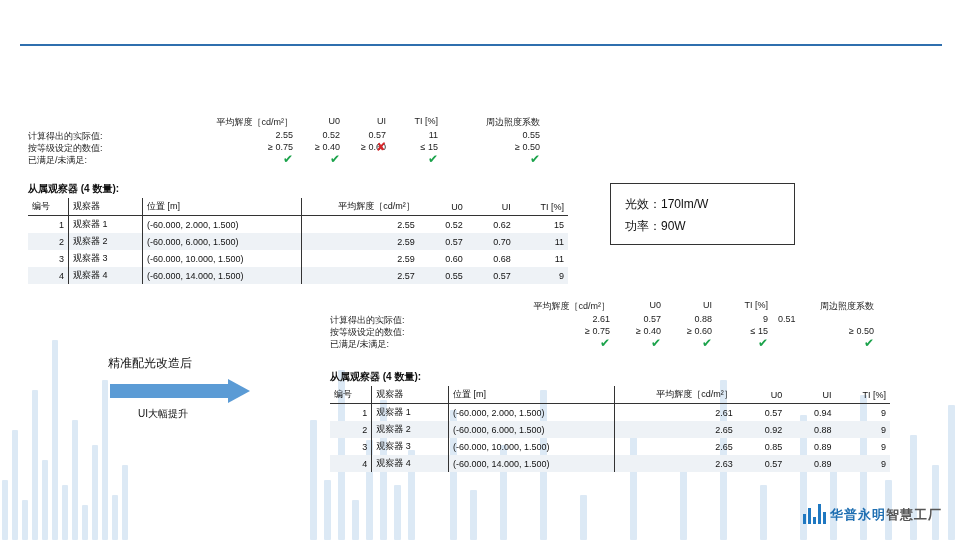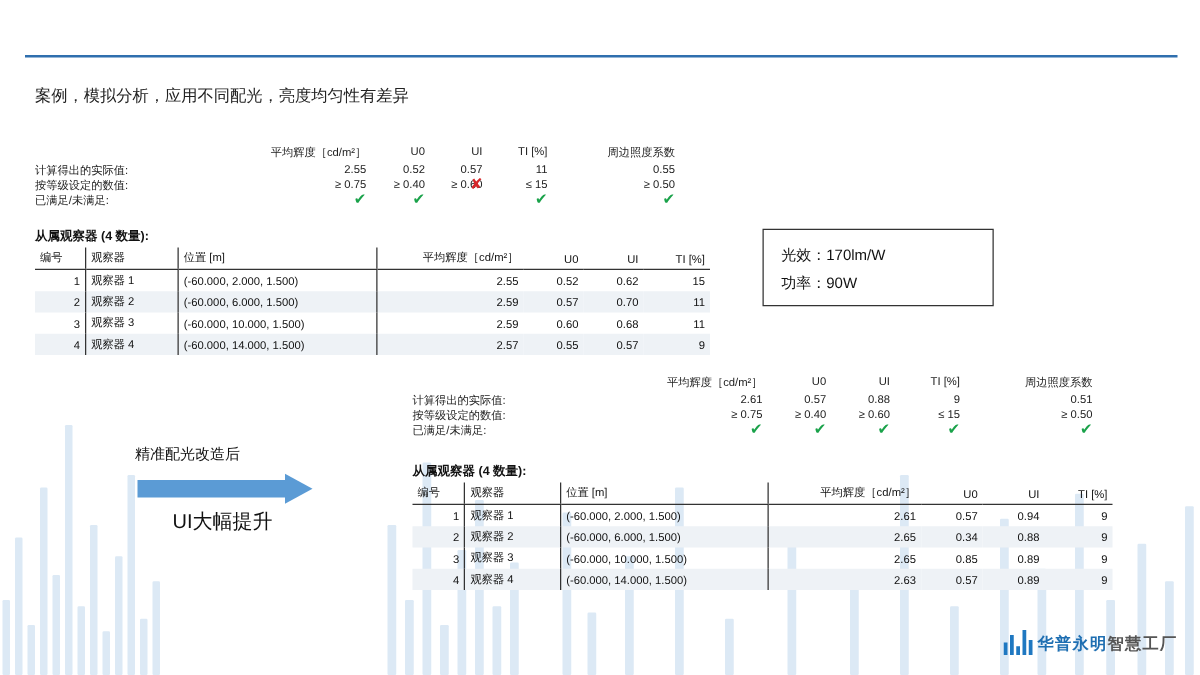--- a/index.html
+++ b/index.html
@@ -52,21 +52,21 @@
   .infobox{
     position:absolute;left:610px;top:183px;width:183px;height:60px;
     border:1px solid #333;background:#fff;
     font-size:12px;color:#111;
   }
   .infobox div{position:absolute;left:14px;}
 
   
   .arrow-wrap{position:absolute;left:108px;top:355px;width:170px;height:70px;}
   .arrow-label-top{position:absolute;left:0;top:0;font-size:12px;color:#111;white-space:nowrap;}
-  .arrow-label-bot{position:absolute;left:30px;top:52px;font-size:16px;color:#111;white-space:nowrap;}
+  .arrow-label-bot{position:absolute;left:30px;top:52px;font-size:10px;color:#111;white-space:nowrap;}
   .arrow{position:absolute;left:2px;top:26px;width:150px;height:20px;}
   .arrow .shaft{position:absolute;left:0;top:3px;width:120px;height:14px;background:#5b9bd5;}
   .arrow .head{position:absolute;left:118px;top:-2px;width:0;height:0;
     border-top:12px solid transparent;border-bottom:12px solid transparent;border-left:22px solid #5b9bd5;}
 
   
   .logo{position:absolute;right:18px;bottom:16px;display:flex;align-items:flex-end;gap:5px;}
   .logo-mark{position:relative;width:22px;height:20px;}
   .logo-mark i{position:absolute;bottom:0;width:3px;background:#1f78c1;display:block;}
   .logo-text{font-size:13px;font-weight:bold;color:#1f6fb2;letter-spacing:1px;}
@@ -113,21 +113,20 @@
     <span style="left:500px;width:7px;height:125px"></span>
     <span style="left:530px;width:7px;height:85px"></span>
     <span style="left:560px;width:7px;height:145px"></span>
     <span style="left:585px;width:7px;height:60px"></span>
     <span style="left:610px;width:7px;height:105px"></span>
     <span style="left:632px;width:7px;height:75px"></span>
     <span style="left:648px;width:7px;height:135px"></span>
   </div>
 
   <div class="title-underline"></div>
-  <div class="subtitle">案例，模拟分析，应用不同配光，亮度均匀性有差异</div>
 
   <div class="summary" style="left:28px;top:116px;width:540px;height:60px;">
 
     <div class="col" style="left:150px;top:0;width:115px;text-align:right;">平均辉度［cd/m²］</div>
     <div class="col" style="left:268px;top:0;width:44px;text-align:right;">U0</div>
     <div class="col" style="left:318px;top:0;width:40px;text-align:right;">UI</div>
     <div class="col" style="left:362px;top:0;width:48px;text-align:right;">TI [%]</div>
     <div class="col" style="left:420px;top:0;width:92px;text-align:right;">周边照度系数</div>
 
     <div class="lbl" style="left:0;top:14px;">计算得出的实际值:</div>
@@ -223,21 +222,21 @@
     <div class="col" style="left:285px;top:0;width:46px;text-align:right;">U0</div>
     <div class="col" style="left:338px;top:0;width:44px;text-align:right;">UI</div>
     <div class="col" style="left:388px;top:0;width:50px;text-align:right;">TI [%]</div>
     <div class="col" style="left:448px;top:0;width:96px;text-align:right;">周边照度系数</div>
 
     <div class="lbl" style="left:0;top:14px;">计算得出的实际值:</div>
     <div class="col" style="left:150px;top:14px;width:130px;text-align:right;">2.61</div>
     <div class="col" style="left:285px;top:14px;width:46px;text-align:right;">0.57</div>
     <div class="col" style="left:338px;top:14px;width:44px;text-align:right;">0.88</div>
     <div class="col" style="left:388px;top:14px;width:50px;text-align:right;">9</div>
-    <div class="col" style="left:448px;top:14px;width:96px;text-align:right;">0.51</div>
+    <div class="col" style="left:448px;top:14px;width:96px;text-align:left;">0.51</div>
 
     <div class="lbl" style="left:0;top:26px;">按等级设定的数值:</div>
     <div class="col" style="left:150px;top:26px;width:130px;text-align:right;">≥ 0.75</div>
     <div class="col" style="left:285px;top:26px;width:46px;text-align:right;">≥ 0.40</div>
     <div class="col" style="left:338px;top:26px;width:44px;text-align:right;">≥ 0.60</div>
     <div class="col" style="left:388px;top:26px;width:50px;text-align:right;">≤ 15</div>
     <div class="col" style="left:448px;top:26px;width:96px;text-align:right;">≥ 0.50</div>
 
     <div class="lbl" style="left:0;top:38px;">已满足/未满足:</div>
     <div class="col check" style="left:150px;top:36px;width:130px;text-align:right;">✔</div>
@@ -267,21 +266,21 @@
       <td class="sep num">2.61</td>
       <td class="num">0.57</td>
       <td class="num">0.94</td>
       <td class="num">9</td>
     </tr>
     <tr class="alt">
       <td class="num">2</td>
       <td class="sep">观察器  2</td>
       <td class="sep">(-60.000, 6.000, 1.500)</td>
       <td class="sep num">2.65</td>
-      <td class="num">0.34</td>
+      <td class="num">0.92</td>
       <td class="num">0.88</td>
       <td class="num">9</td>
     </tr>
     <tr>
       <td class="num">3</td>
       <td class="sep">观察器  3</td>
       <td class="sep">(-60.000, 10.000, 1.500)</td>
       <td class="sep num">2.65</td>
       <td class="num">0.85</td>
       <td class="num">0.89</td>

